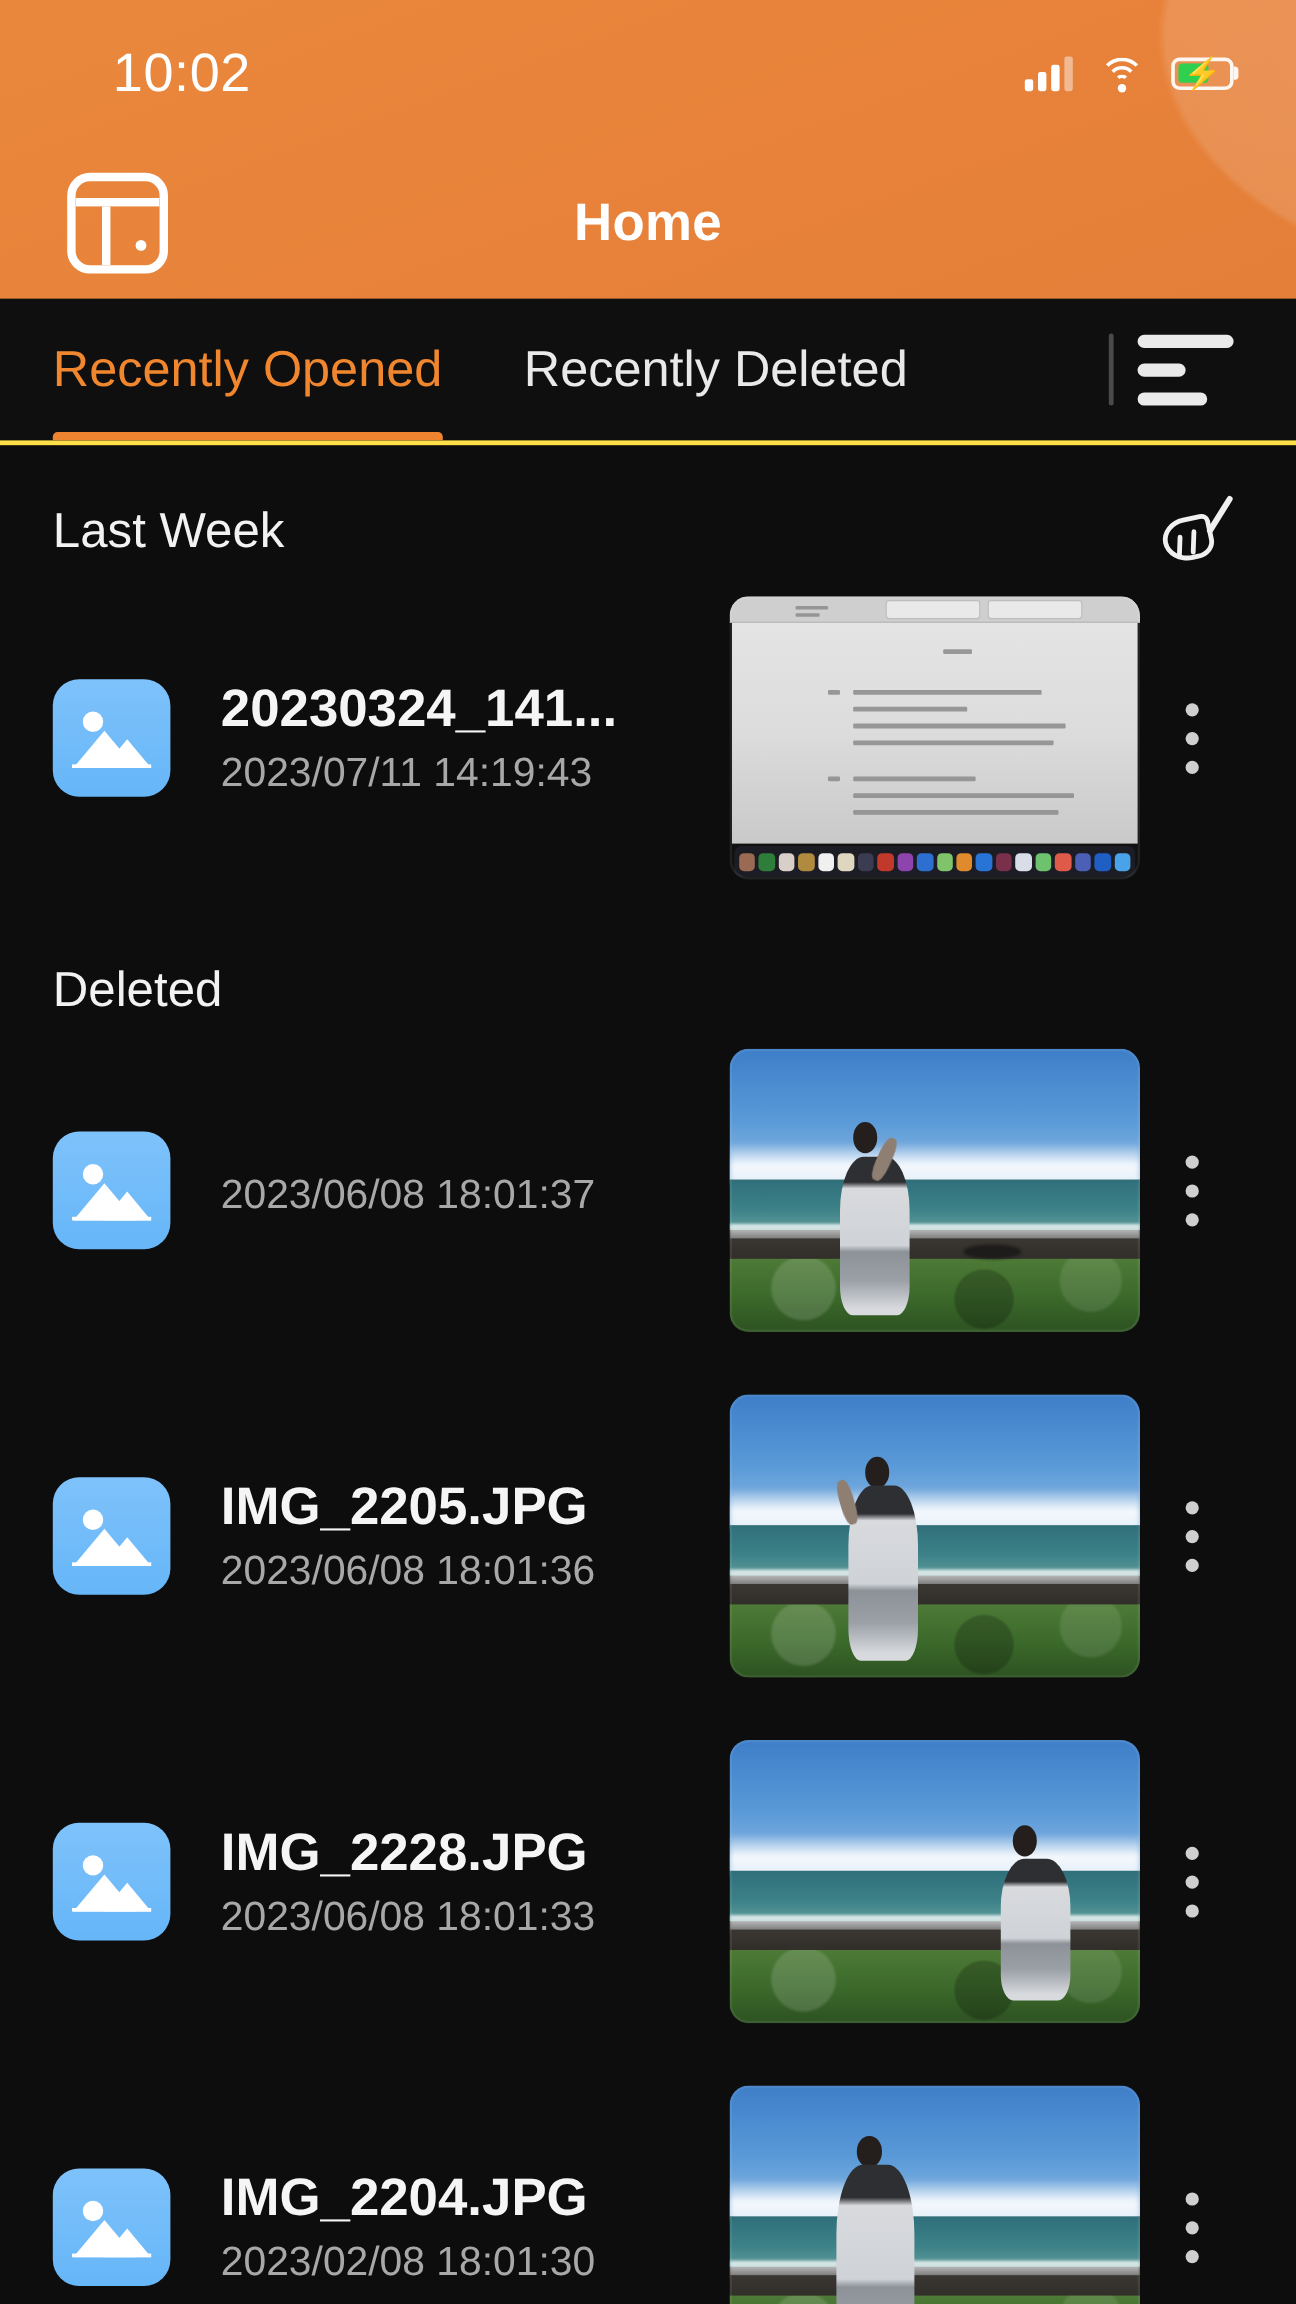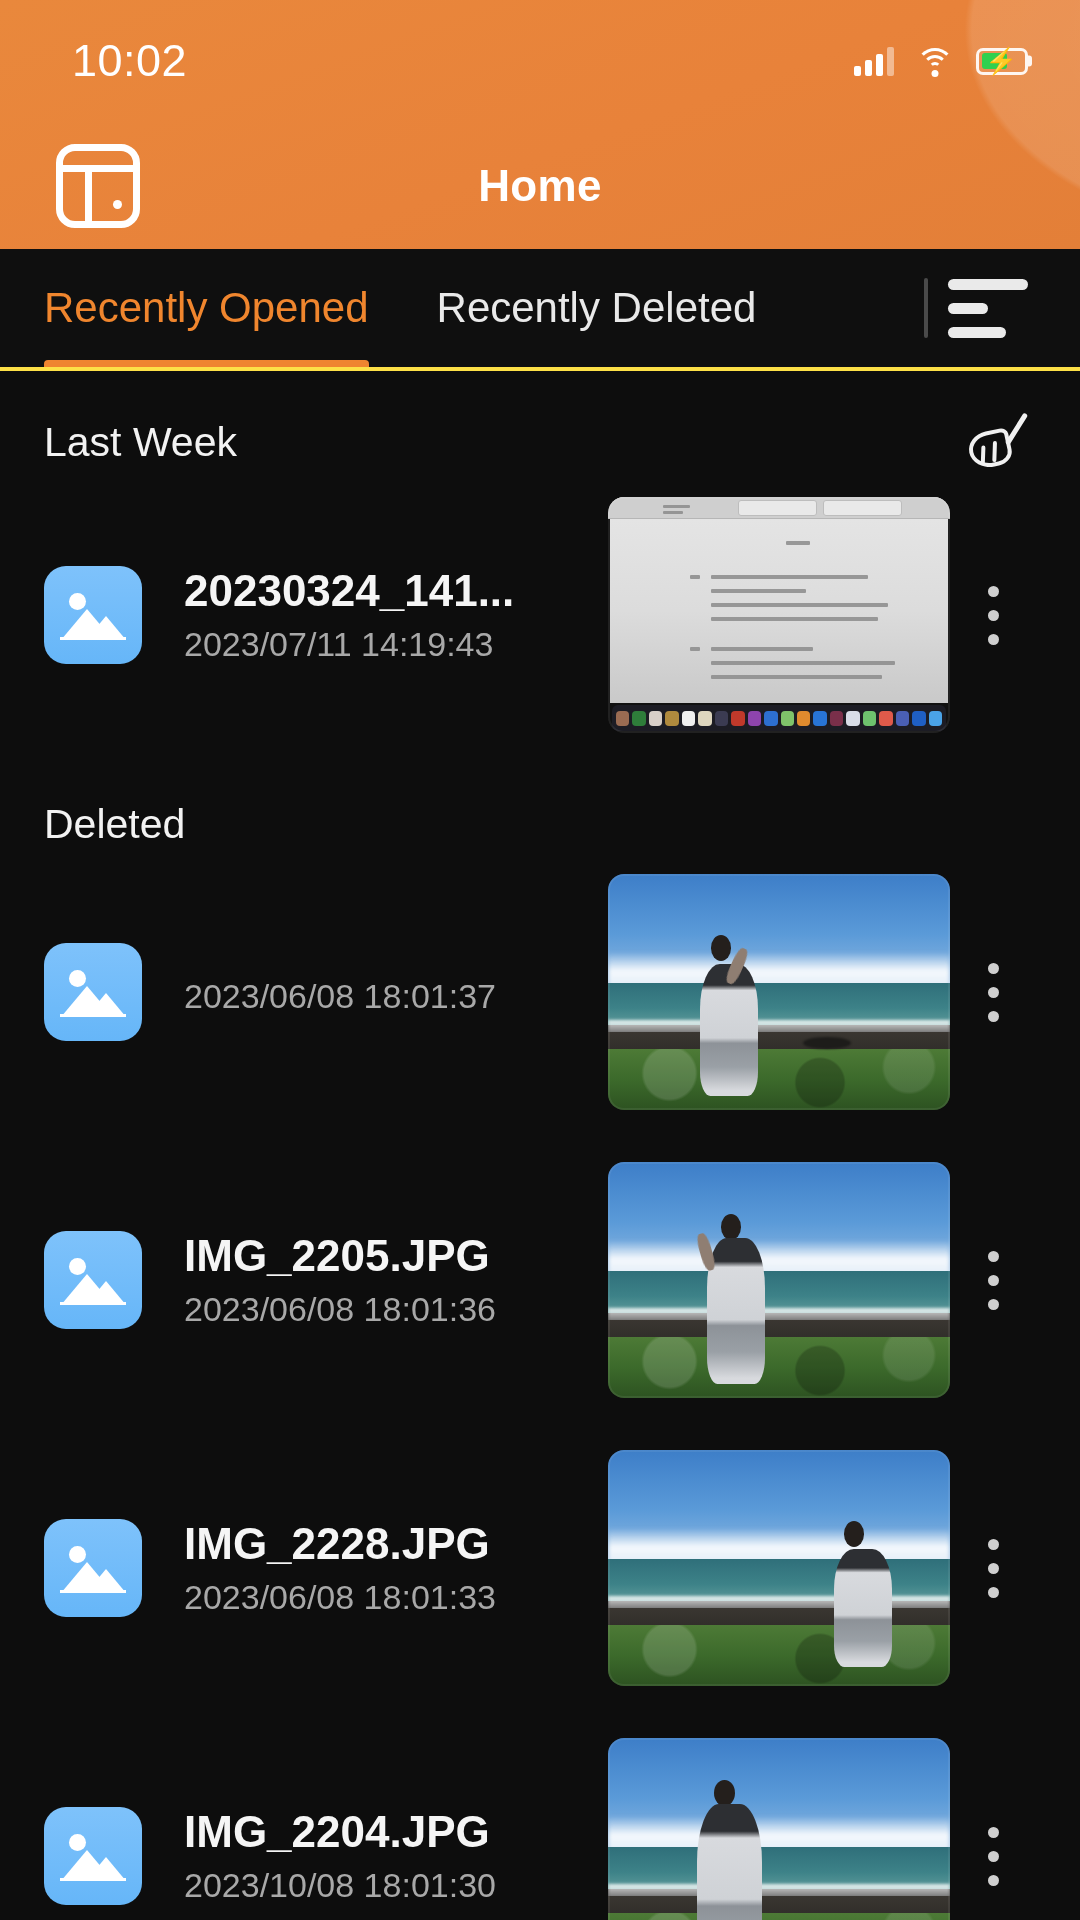--- a/index.html
+++ b/index.html
@@ -2,21 +2,21 @@
 <html><head>
 <meta charset="utf-8">
 <style>
   * { margin:0; padding:0; box-sizing:border-box; }
   html,body { width:1080px; height:1920px; background:#0d0d0d; overflow:hidden; }
   body { font-family:"Liberation Sans", sans-serif; -webkit-font-smoothing:antialiased; }
 
   
   .statusbar{
     position:relative; height:122px; display:flex; align-items:center;
-    justify-content:space-between; padding:0 52px 0 72px; z-index:3;
+    justify-content:space-between; padding:0 52px 0 94px; z-index:3;
   }
   .clock{ color:#fff; font-size:45px; font-weight:400; letter-spacing:.5px; }
   .status-icons{ display:flex; align-items:center; gap:22px; }
 
   .signal{ display:flex; align-items:flex-end; gap:4px; height:30px; }
   .signal i{ width:7px; background:#fff; border-radius:2px; display:block; }
   .signal i:nth-child(1){ height:10px; }
   .signal i:nth-child(2){ height:16px; }
   .signal i:nth-child(3){ height:22px; }
   .signal i:nth-child(4){ height:29px; opacity:.45; }
@@ -412,21 +412,21 @@
 
   <div class="file-row">
     <div class="file-icon">
       <span class="sun"></span>
         <span class="mtn"></span>
         <span class="mtn2"></span>
         <span class="base"></span>
     </div>
     <div class="file-meta">
       <div class="file-name">IMG_2204.JPG</div>
-      <div class="file-date">2023/10/08 18:01:30</div>
+      <div class="file-date">2023/02/08 18:01:30</div>
     </div>
     <div class="thumb tall">
       <div class="beach">
         <div class="sky"></div>
           <div class="clouds"></div>
           <div class="sea"></div>
         <div class="surf"></div>
           <div class="sand"></div>
           <div class="grass"></div>
         <div class="head" style="left:31%;top:18%"></div>

